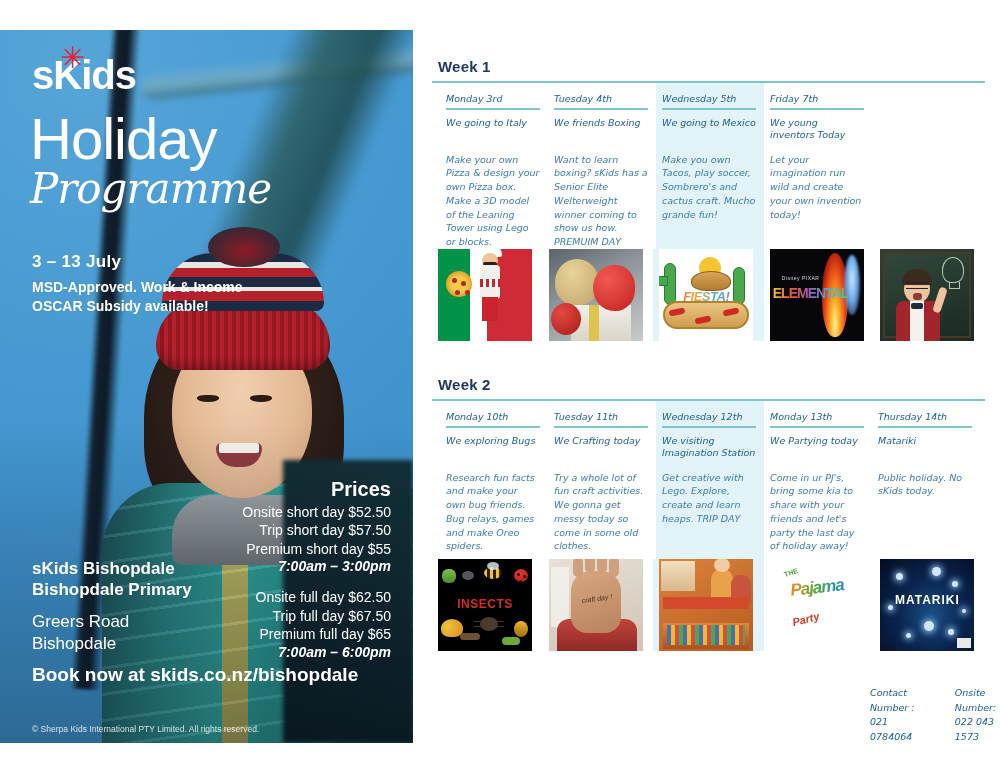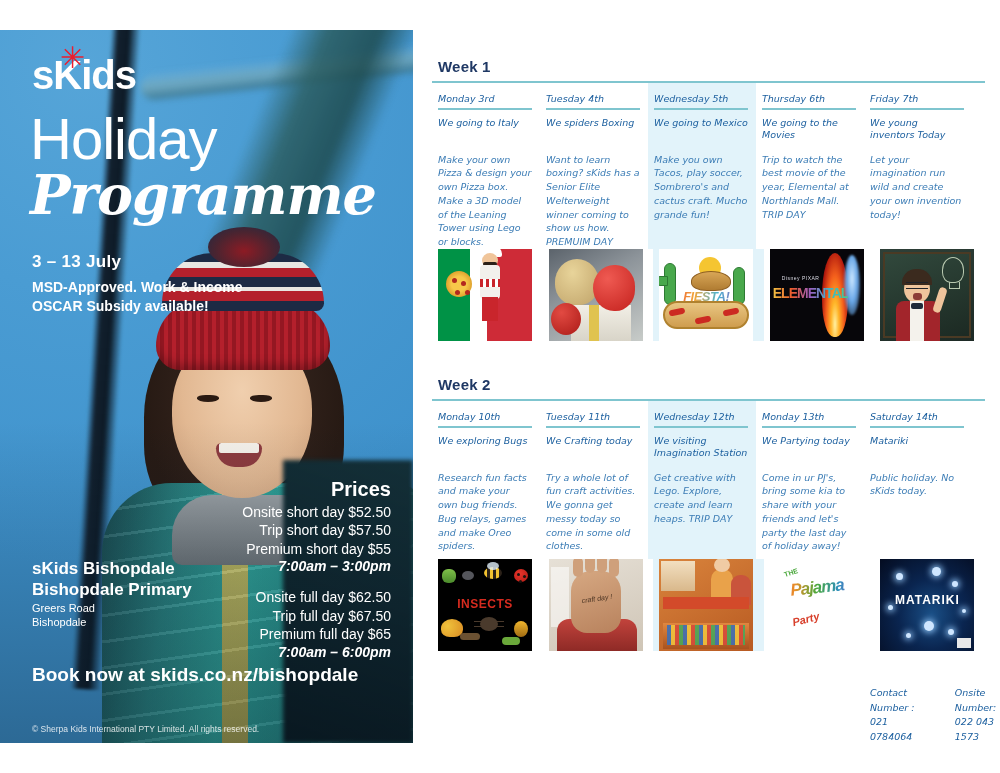--- a/index.html
+++ b/index.html
@@ -123,21 +123,21 @@
   .logo-star {
     position:absolute; left:28px; top:-8px; width:22px; height:22px; color:#ec1c2e;
     font-size:30px; line-height:22px; text-align:center;
   }
   .h-title {
     position:absolute; left:30px; top:80px;
     font-size:58px; color:#fff; font-weight:300; letter-spacing:-1px; line-height:1;
   }
   .h-sub {
     position:absolute; left:30px; top:138px;
-    font-size:54px; color:#fff; font-style:italic; font-weight:700;
+    font-size:42px; color:#fff; font-style:italic; font-weight:400;
     font-family:"DejaVu Serif", serif;
     letter-spacing:-1px; line-height:1;
   }
   .dates {
     position:absolute; left:32px; top:222px;
     font-size:17px; color:#fff; font-weight:bold; letter-spacing:.3px;
   }
   .msd {
     position:absolute; left:32px; top:248px;
     font-size:14px; color:#fff; font-weight:bold; line-height:1.35;
@@ -147,41 +147,41 @@
     color:#fff;
   }
   .prices-title { font-size:20px; font-weight:bold; margin-bottom:2px; }
   .price-line { font-size:14px; line-height:1.32; }
   .price-hours { font-size:14px; font-weight:bold; font-style:italic; }
   .prices-gap { height:14px; }
   .centre-block {
     position:absolute; left:32px; top:528px; color:#fff;
   }
   .centre-name { font-size:17px; font-weight:bold; line-height:1.25; }
-  .centre-addr { font-size:11px; line-height:1.35; margin-top:0; }
+  .centre-addr { font-size:17px; line-height:1.35; margin-top:10px; }
   .book-now {
     position:absolute; left:32px; top:634px;
     font-size:19px; font-weight:bold; color:#fff;
   }
   .copyright {
     position:absolute; left:32px; top:694px;
     font-size:8.5px; color:rgba(255,255,255,.82);
   }
 
   
   #schedule { position:absolute; left:432px; top:0; width:568px; height:773px; }
   .week { position:absolute; width:553px; }
   #week1 { top:58px; }
   #week2 { top:376px; }
   .week-label {
     font-size:15px; font-weight:bold; color:#1f3864; letter-spacing:.2px;
     padding-left:6px; padding-bottom:6px;
   }
   .week-rule { height:2px; background:#7fc5cf; width:553px; }
-  .cols { display:flex; margin-top:0px; }
+  .cols { display:flex; margin-top:0px;margin-left:8px; }
   .col { width:108px; padding:10px 8px 0 6px; position:relative; }
   .col.highlight { background:#e2f3fa; }
   .col-day {
     font-family:"DejaVu Sans", sans-serif;
     font-style:italic;
     font-size:9.5px; color:#1a5e9e; white-space:nowrap;
     padding-bottom:4px;
   }
   .col-rule { height:1.6px; background:#7fc5cf; width:94px; margin-bottom:7px; }
   .col-head {
@@ -389,37 +389,31 @@
       <div class="col">
         <div class="col-day">Monday 3rd</div>
         <div class="col-rule"></div>
         <div class="col-head">We going to Italy</div>
         <div class="col-body">Make your own  Pizza &amp; design your own Pizza box. Make a 3D model of the Leaning Tower  using Lego or blocks.</div>
       </div>
 
       <div class="col">
         <div class="col-day">Tuesday 4th</div>
         <div class="col-rule"></div>
-        <div class="col-head">We spiders Boxing</div>
+        <div class="col-head">We friends Boxing</div>
         <div class="col-body">Want to learn boxing? sKids has a Senior Elite Welterweight winner coming to show us how.   PREMUIM DAY</div>
       </div>
 
       <div class="col highlight">
         <div class="col-day">Wednesday 5th</div>
         <div class="col-rule"></div>
         <div class="col-head">We going to Mexico</div>
         <div class="col-body">Make you own Tacos, play soccer, Sombrero's and cactus craft. Mucho grande fun!</div>
       </div>
 
-      <div class="col">
-        <div class="col-day">Thursday 6th</div>
-        <div class="col-rule"></div>
-        <div class="col-head">We going to the Movies</div>
-        <div class="col-body">Trip to watch  the best movie of the year, Elemental at Northlands Mall. TRIP DAY</div>
-      </div>
 
       <div class="col">
         <div class="col-day">Friday 7th</div>
         <div class="col-rule"></div>
         <div class="col-head">We young inventors Today</div>
         <div class="col-body">Let your imagination run wild and create your own invention today!</div>
       </div>
     </div>
 
     <div class="img-row">
@@ -508,21 +502,21 @@
       </div>
 
       <div class="col">
         <div class="col-day">Monday 13th</div>
         <div class="col-rule"></div>
         <div class="col-head">We Partying today</div>
         <div class="col-body">Come in ur PJ's, bring some kia to share with your friends and let's party the last day of holiday away!</div>
       </div>
 
       <div class="col">
-        <div class="col-day">Saturday 14th</div>
+        <div class="col-day">Thursday 14th</div>
         <div class="col-rule"></div>
         <div class="col-head">Matariki</div>
         <div class="col-body">Public holiday. No sKids today.</div>
       </div>
     </div>
 
     <div class="img-row">
       <div class="img-cell">
         <div class="thumb t-insects">
           <div class="bug b-cat"></div>

